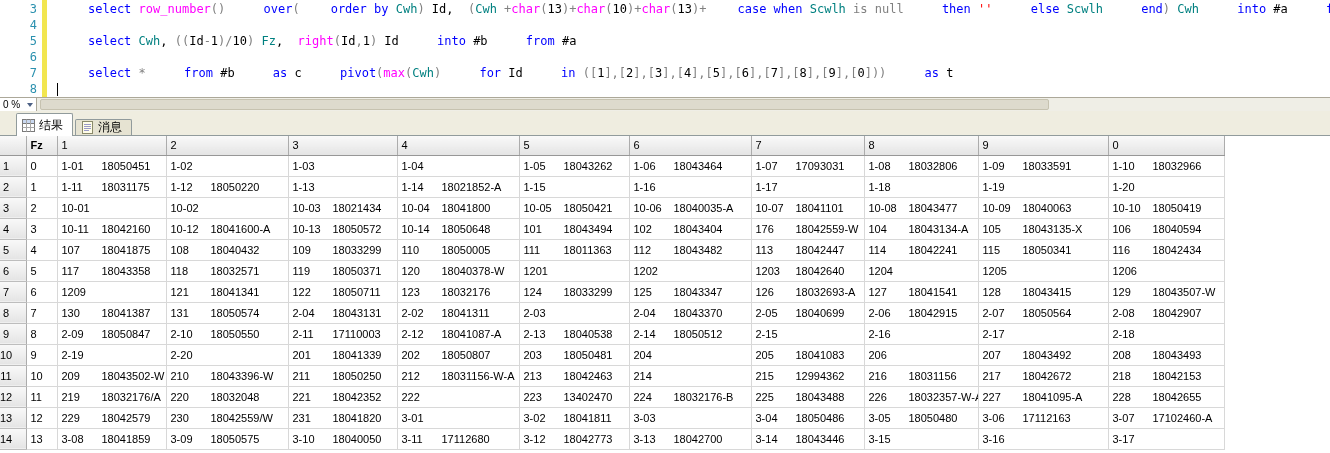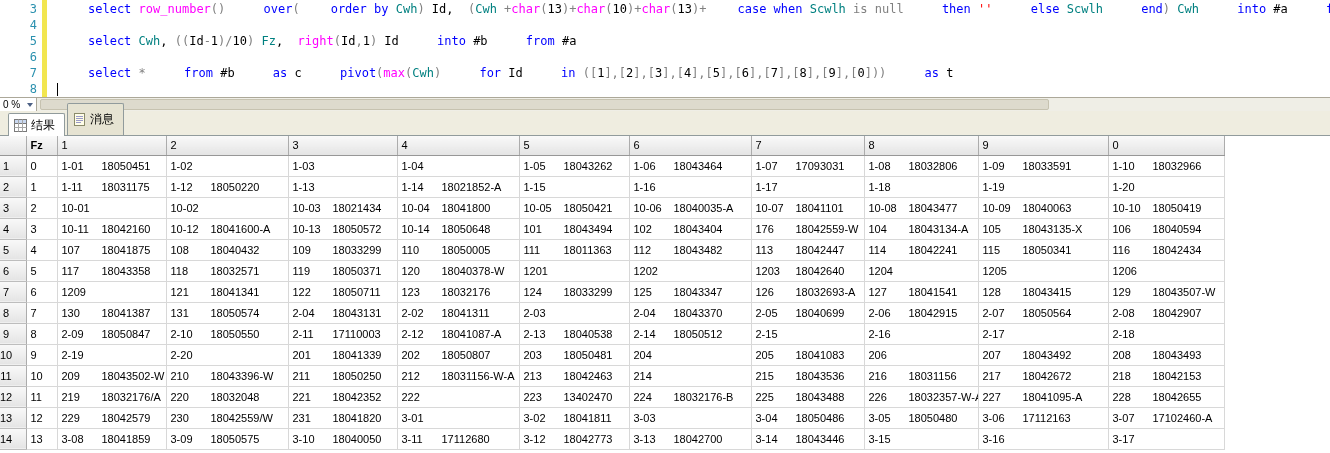--- a/index.html
+++ b/index.html
@@ -30,22 +30,22 @@
                 display:flex; align-items:center; gap:3px; padding:0 3px;
                 font-size:10px; line-height:12px; }
   .combo-arrow { width:0; height:0; border-left:3px solid transparent; border-right:3px solid transparent;
                  border-top:4px solid #4D6185; margin-left:auto; }
   .hscroll { flex:1; position:relative; background:#EFEEE6; }
   .hscroll-thumb { position:absolute; left:3px; top:1px; bottom:1px; width:78%;
                    background:#DDDACD; border:1px solid #C6C2B0; border-radius:2px; }
 
   
   .tabstrip { height:25px; background:#EFEDE0; border-bottom:1px solid #919B9C;
-              display:flex; align-items:flex-end; padding:0 0 0 8px; gap:2px; position:relative; }
-  .tab { height:32px; display:flex; align-items:center; gap:4px; padding:0 9px 0 5px;
+              display:flex; align-items:flex-end; padding:0 0 0 16px; gap:2px; position:relative; }
+  .tab { height:16px; display:flex; align-items:center; gap:4px; padding:0 9px 0 5px;
          font-size:12px; background:#E6E3D2; border:1px solid #919B9C; border-bottom:none;
          border-radius:2px 2px 0 0; color:#000; position:relative; }
   .tab.selected { background:#FFFFFF; height:23px; margin-bottom:-1px; z-index:2; }
   .tab .icon { display:inline-flex; width:13px; height:13px; }
 
   
   .grid-wrap { height:317px; background:#FFFFFF; overflow:hidden; }
   table { border-collapse:collapse; table-layout:fixed; font-size:11px;
           font-family:"Liberation Sans", sans-serif; }
   th { height:19px; background:linear-gradient(#F9F9F9,#E4E4E4);
@@ -292,21 +292,21 @@
         </tr>
         <tr>
           <td class="rowhead"><span>11</span></td>
           <td>10</td>
           <td><span class="cell-code">209</span><span class="cell-serial">18043502-W</span></td>
           <td><span class="cell-code">210</span><span class="cell-serial">18043396-W</span></td>
           <td><span class="cell-code">211</span><span class="cell-serial">18050250</span></td>
           <td><span class="cell-code">212</span><span class="cell-serial">18031156-W-A</span></td>
           <td><span class="cell-code">213</span><span class="cell-serial">18042463</span></td>
           <td><span class="cell-code">214</span></td>
-          <td><span class="cell-code">215</span><span class="cell-serial">18043536</span></td>
+          <td><span class="cell-code">215</span><span class="cell-serial">12994362</span></td>
           <td><span class="cell-code">216</span><span class="cell-serial">18031156</span></td>
           <td><span class="cell-code">217</span><span class="cell-serial">18042672</span></td>
           <td><span class="cell-code">218</span><span class="cell-serial">18042153</span></td>
         </tr>
         <tr>
           <td class="rowhead"><span>12</span></td>
           <td>11</td>
           <td><span class="cell-code">219</span><span class="cell-serial">18032176/A</span></td>
           <td><span class="cell-code">220</span><span class="cell-serial">18032048</span></td>
           <td><span class="cell-code">221</span><span class="cell-serial">18042352</span></td>

